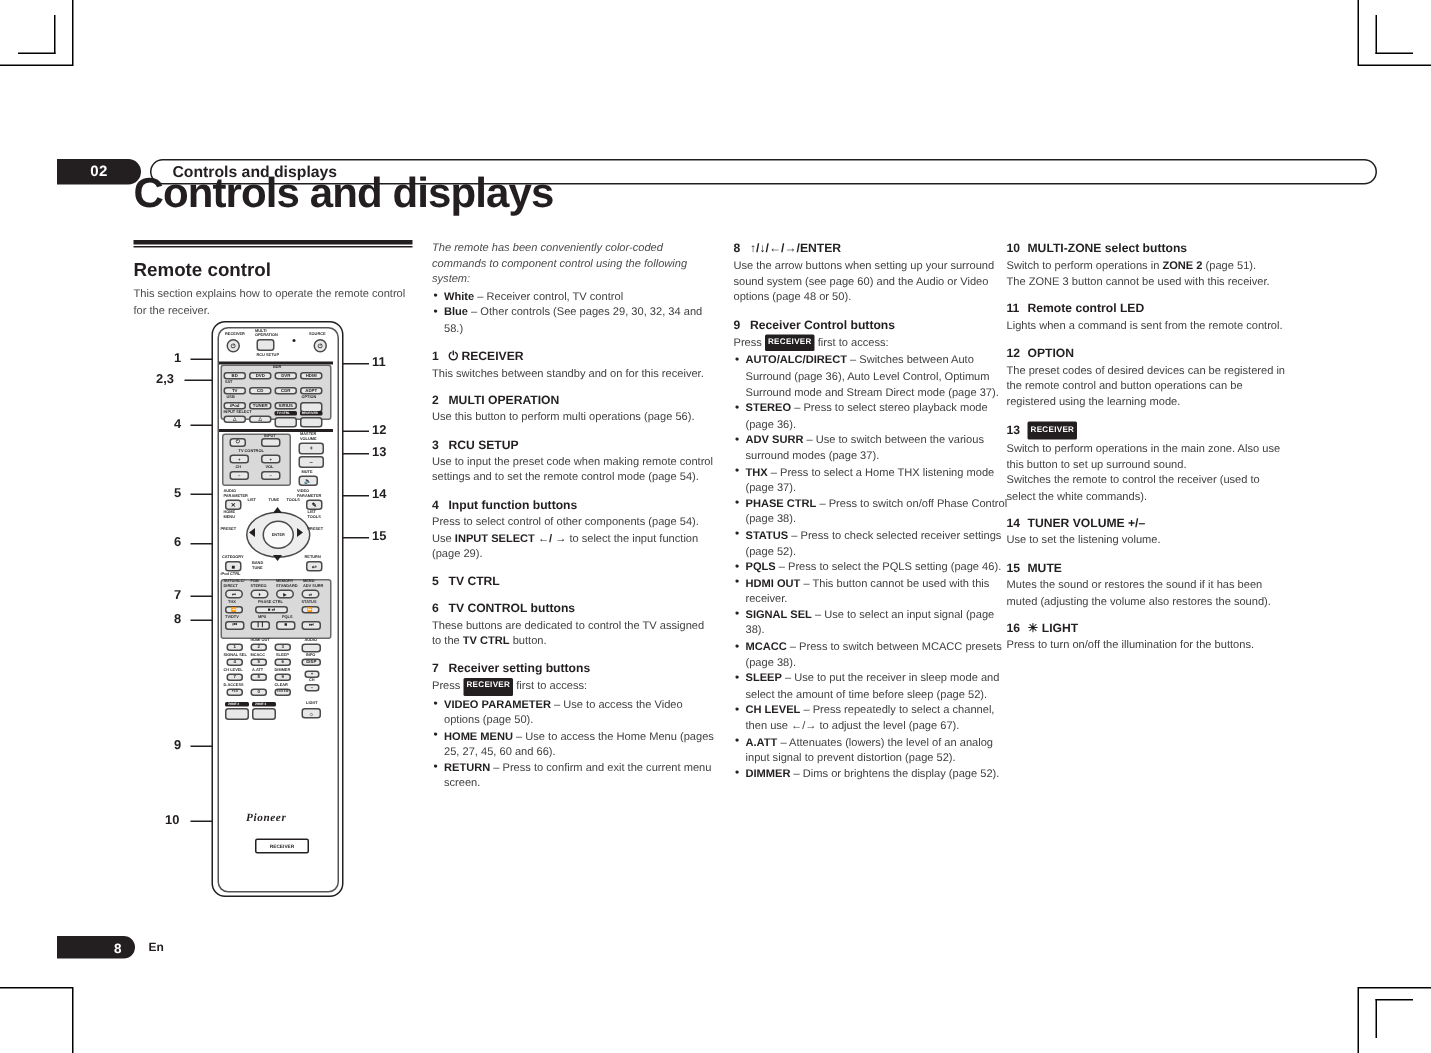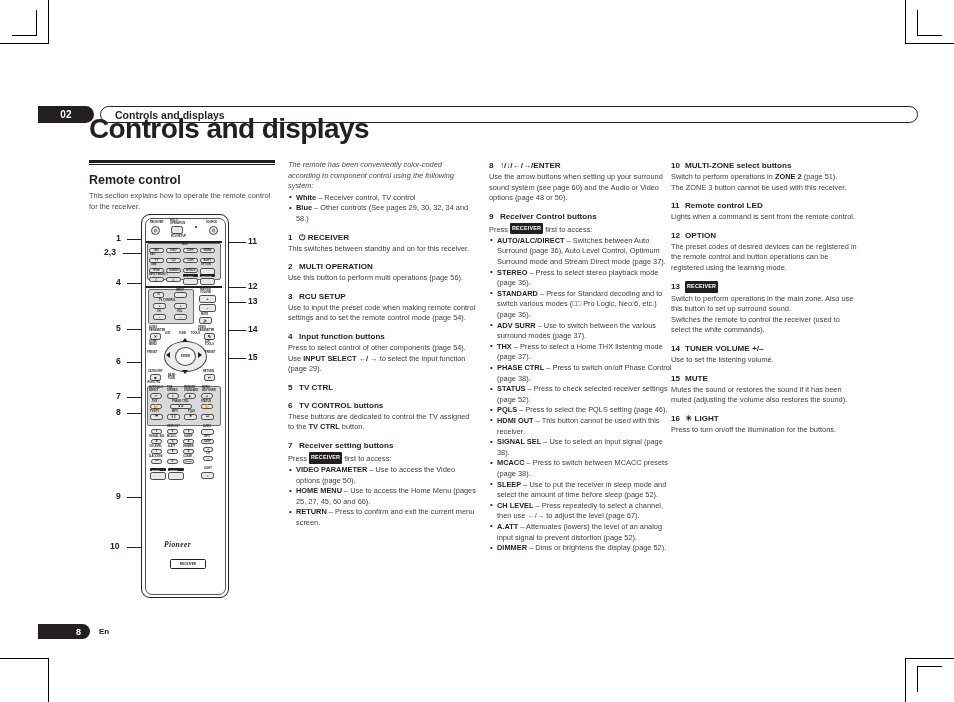--- a/index.html
+++ b/index.html
@@ -342,21 +342,21 @@
     <div class="btn" style="left:26px;top:257px;width:16px;height:8px;"></div>
     <div class="lbl" style="left:62px;top:253px;">LIGHT</div>
     <div class="btn" style="left:59px;top:257px;width:13px;height:7px;font-size:4px;">☼</div>
 
     <div class="pio" style="left:22px;top:325px;">Pioneer</div>
     <div class="rcvbadge" style="left:28px;top:344px;width:30px;height:7px;">RECEIVER</div>
   </div>
 </div>
 
 <div class="col col2">
-  <p class="ital">The remote has been conveniently color-coded according to component control using the following system:</p>
+  <p class="ital">The remote has been conveniently color-coded commands to component control using the following system:</p>
   <ul class="bl">
     <li><b>White</b><span> – Receiver control, TV control</span></li>
     <li><b>Blue</b><span> – Other controls (See pages 29, 30, 32, 34 and 58.)</span></li>
   </ul>
 
   <div class="numhead"><span class="n">1</span><span>⏻ RECEIVER</span></div>
   <p class="body">This switches between standby and on for this receiver.</p>
 
   <div class="numhead"><span class="n">2</span><span>MULTI OPERATION</span></div>
   <p class="body">Use this button to perform multi operations (page 56).</p>
@@ -384,21 +384,20 @@
 
 <div class="col col3">
   <div class="numhead" style="margin-top:0;"><span class="n">8</span><span>↑/↓/←/→/ENTER</span></div>
   <p class="body">Use the arrow buttons when setting up your surround sound system (see page 60) and the Audio or Video options (page 48 or 50).</p>
 
   <div class="numhead"><span class="n">9</span><span>Receiver Control buttons</span></div>
   <p class="body"><span>Press </span><span class="rcvtag">RECEIVER</span><span> first to access:</span></p>
   <ul class="bl">
     <li><b>AUTO/ALC/DIRECT</b><span> – Switches between Auto Surround (page 36), Auto Level Control, Optimum Surround mode and Stream Direct mode (page 37).</span></li>
     <li><b>STEREO</b><span> – Press to select stereo playback mode (page 36).</span></li>
-    <li><b>STANDARD</b><span> – Press for Standard decoding and to switch various modes (□□ Pro Logic, Neo:6, etc.) (page 36).</span></li>
     <li><b>ADV SURR</b><span> – Use to switch between the various surround modes (page 37).</span></li>
     <li><b>THX</b><span> – Press to select a Home THX listening mode (page 37).</span></li>
     <li><b>PHASE CTRL</b><span> – Press to switch on/off Phase Control (page 38).</span></li>
     <li><b>STATUS</b><span> – Press to check selected receiver settings (page 52).</span></li>
     <li><b>PQLS</b><span> – Press to select the PQLS setting (page 46).</span></li>
     <li><b>HDMI OUT</b><span> – This button cannot be used with this receiver.</span></li>
     <li><b>SIGNAL SEL</b><span> – Use to select an input signal (page 38).</span></li>
     <li><b>MCACC</b><span> – Press to switch between MCACC presets (page 38).</span></li>
     <li><b>SLEEP</b><span> – Use to put the receiver in sleep mode and select the amount of time before sleep (page 52).</span></li>
     <li><b>CH LEVEL</b><span> – Press repeatedly to select a channel, then use ←/→ to adjust the level (page 67).</span></li>

